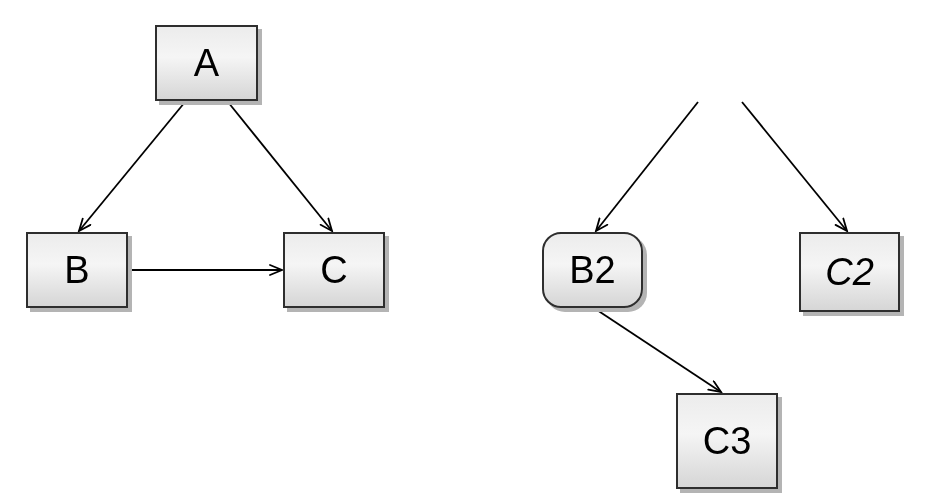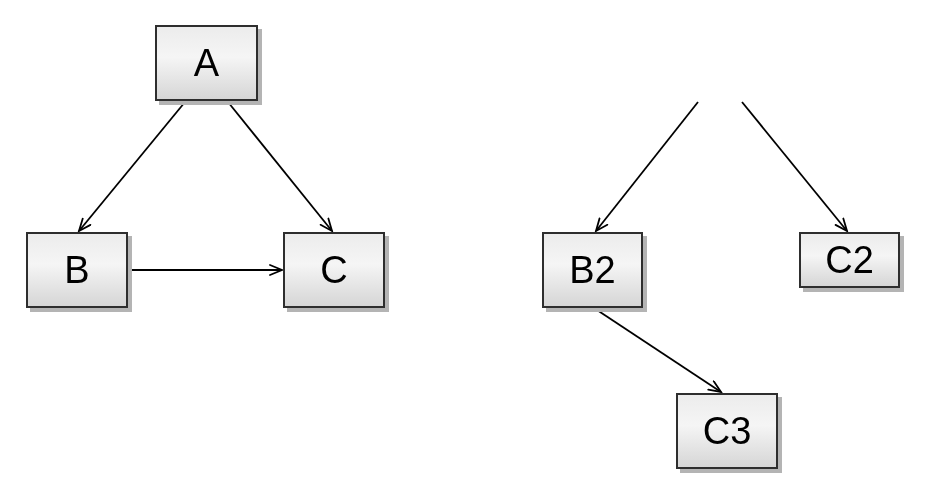--- a/index.html
+++ b/index.html
@@ -73,23 +73,23 @@
   <div class="nodes-layer">
       <div class="node" style="left: 155px; top: 25px; width: 103px; height: 76px;">
         <span class="node-label">A</span>
       </div>
       <div class="node" style="left: 26px; top: 232px; width: 102px; height: 76px;">
         <span class="node-label">B</span>
       </div>
       <div class="node" style="left: 283px; top: 232px; width: 102px; height: 76px;">
         <span class="node-label">C</span>
       </div>
-      <div class="node" style="left: 542px; top: 232px; width: 101px; height: 76px;">
+      <div class="node" style="left: 542px; top: 232px; width: 101px; height: 76px; border-radius: 19px;">
         <span class="node-label">B2</span>
       </div>
-      <div class="node" style="left: 799px; top: 232px; width: 101px; height: 56px;">
+      <div class="node" style="left: 799px; top: 232px; width: 101px; height: 80px; font-style: italic;">
         <span class="node-label">C2</span>
       </div>
-      <div class="node" style="left: 676px; top: 393px; width: 102px; height: 76px;">
+      <div class="node" style="left: 676px; top: 393px; width: 102px; height: 96px;">
         <span class="node-label">C3</span>
       </div>
     </div>
 </div>
 
 </body></html>

